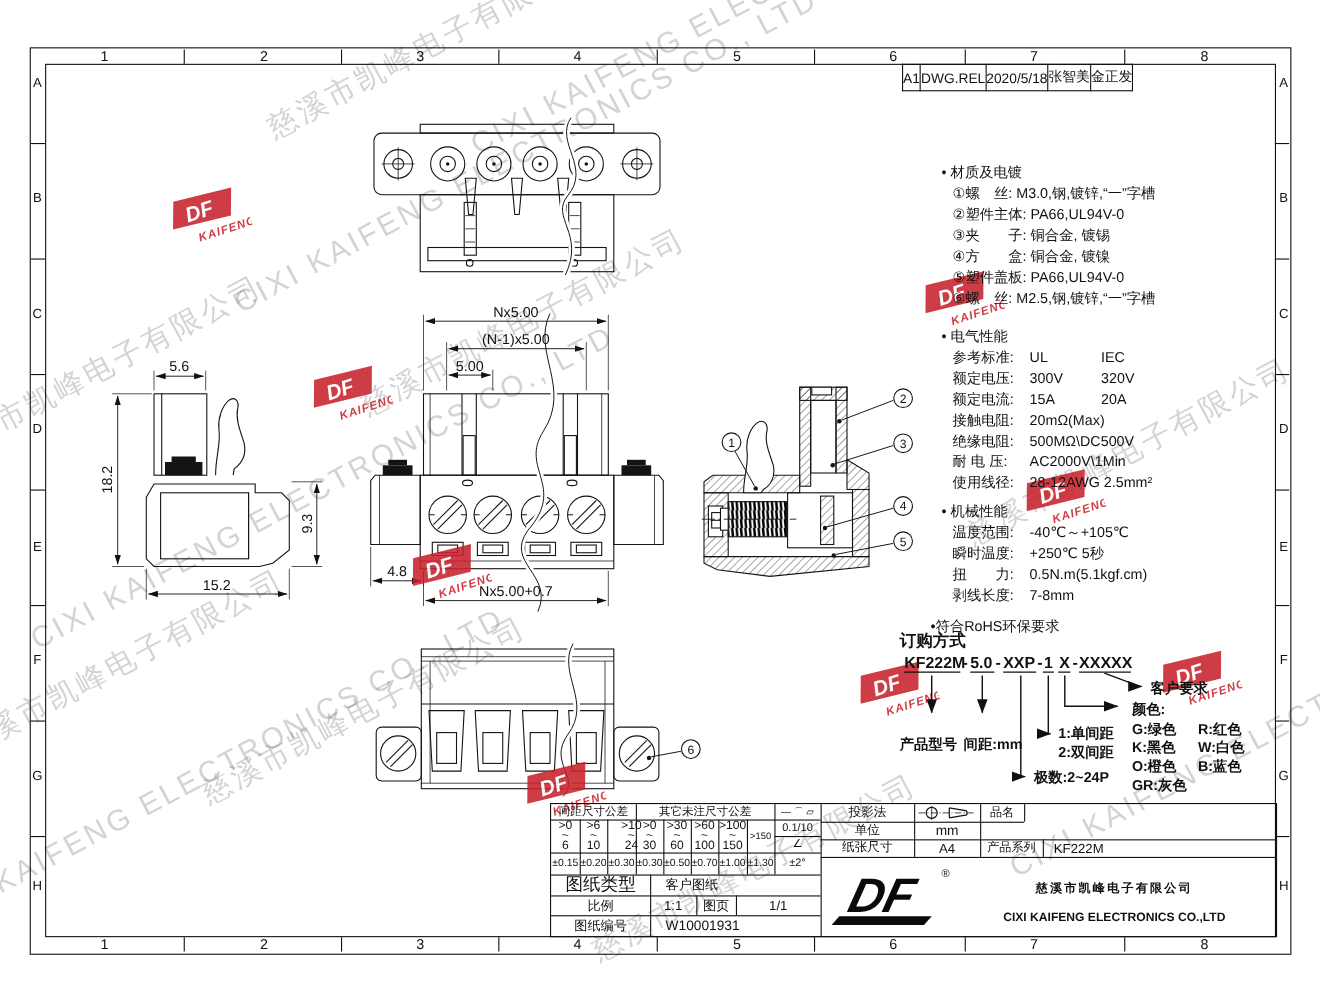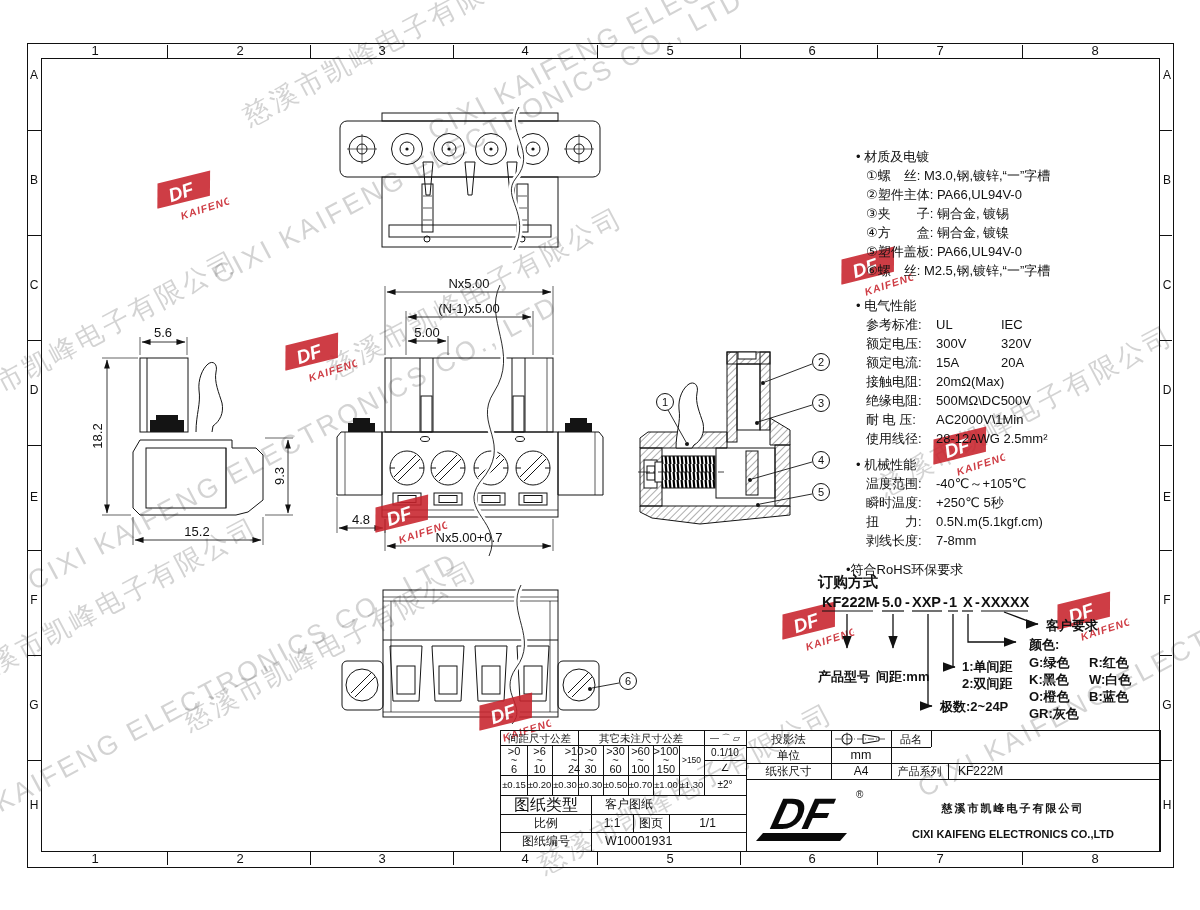--- a/index.html
+++ b/index.html
@@ -200,20 +200,27 @@
 <div class="tickh" style="left:1159px;top:130px"></div>
 <div class="tickh" style="left:1159px;top:235px"></div>
 <div class="tickh" style="left:1159px;top:340px"></div>
 <div class="tickh" style="left:1159px;top:445px"></div>
 <div class="tickh" style="left:1159px;top:550px"></div>
 <div class="tickh" style="left:1159px;top:655px"></div>
 <div class="tickh" style="left:1159px;top:760px"></div>
 
 <table class="rev">
   <tbody>
+  <tr>
+    <td>A1</td>
+    <td>DWG.REL</td>
+    <td>2020/5/18</td>
+    <td>张智美</td>
+    <td>金正发</td>
+  </tr>
 </tbody>
   </table>
 
 <svg class="drawing" width="780" height="640" viewBox="60 100 780 640">
   <defs>
     <pattern id="hatch" patternUnits="userSpaceOnUse" width="5" height="5" patternTransform="rotate(45)">
       <line x1="0" y1="0" x2="0" y2="5" stroke="#333" stroke-width="0.8"></line>
     </pattern>
     <pattern id="threads" patternUnits="userSpaceOnUse" width="4" height="8">
       <rect width="4" height="8" fill="#fff"></rect>

